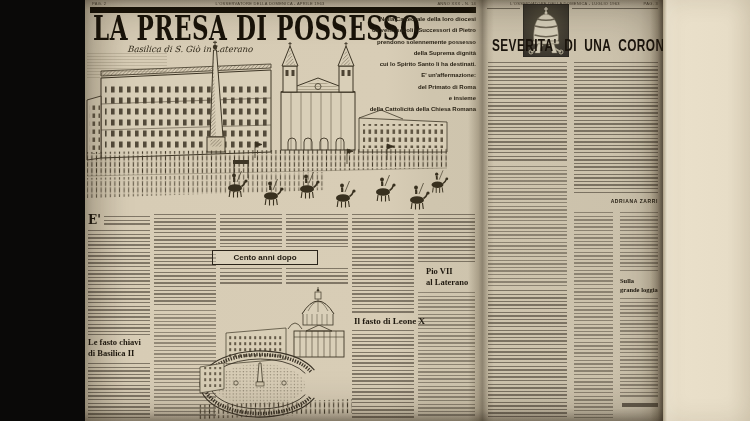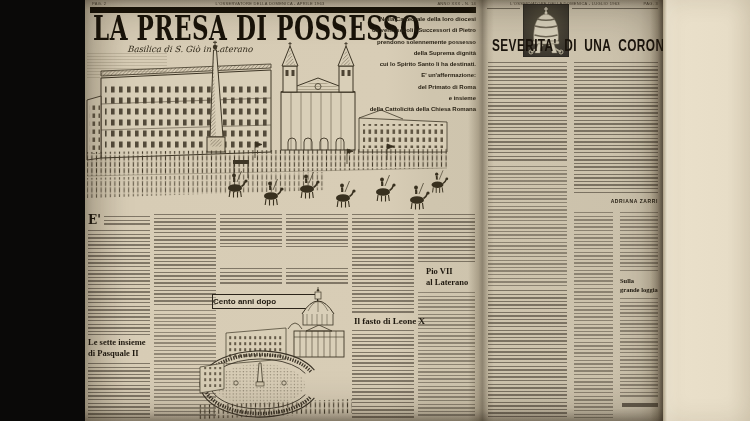--- a/index.html
+++ b/index.html
@@ -28,21 +28,21 @@
     letter-spacing:.5px;color:#191309;white-space:nowrap;transform:scale(1,1.42);transform-origin:left top;}
   .headline-r{font-weight:bold;font-size:12.5px;line-height:13px;word-spacing:4px;letter-spacing:.4px;
     color:#1a140c;white-space:nowrap;transform:scale(.95,1.32);transform-origin:left top;}
   .script{font-family:"DejaVu Serif",serif;font-style:italic;font-size:8.5px;color:#2e2718;
     transform:skewX(-6deg);white-space:nowrap;}
   .intro{width:124px;text-align:right;font-weight:bold;font-size:6px;line-height:11.3px;color:#2922166;}
   .intro div{color:#2a2316;}
   .g{background-image:repeating-linear-gradient(180deg, rgba(42,34,24,.50) 0 1.35px, rgba(0,0,0,0) 1.35px 3.6px);}
   .g2{background-image:repeating-linear-gradient(180deg, rgba(42,34,24,.40) 0 1.35px, rgba(0,0,0,0) 1.35px 3.6px);}
   .h-bold{font-weight:bold;color:#201a10;font-family:Liberation Serif, serif;}
-  .boxhead{border:1px solid #2b241a;font-weight:bold;font-size:8px;line-height:13px;color:#201a10;background:rgba(226,217,198,.4);margin-top:44px;}
+  .boxhead{border:1px solid #2b241a;text-align:center;font-weight:bold;font-size:8px;line-height:13px;color:#201a10;background:rgba(226,217,198,.4);}
   .dropcap{font-family:"DejaVu Serif",serif;font-weight:bold;font-size:12px;color:#201a10;}
   .sig{font-weight:bold;font-size:5px;letter-spacing:.6px;color:#241d12;text-align:right;}
   .sigbar{background:rgba(38,31,21,.62);}
   .rule{background:rgba(40,32,22,.55);}
 </style>
 </head>
 <body>
 
 <div class="stage">
 
@@ -151,22 +151,22 @@
     <use href="#hm" transform="translate(248,150)"></use>
     <use href="#hm" transform="translate(288,144)"></use>
     <use href="#hm" transform="translate(322,152)"></use>
     <use href="#hm" transform="translate(344,138) scale(.85)"></use>
   </svg>
 
   <div class="abs dropcap" style="left:88px;top:213px;">E'</div>
   <div class="abs g" style="left:104px;top:216px;width:46px;height:11px;"></div>
   <div class="abs g" style="left:88px;top:230px;width:62px;height:105px;"></div>
   <div class="abs h-bold" style="left:88px;top:337px;width:62px;font-size:8.5px;line-height:11px;">
-    <div>Le sette insieme</div>
-    <div>di Pasquale II</div>
+    <div>Le fasto chiavi</div>
+    <div>di Basilica II</div>
   </div>
   <div class="abs g" style="left:88px;top:363px;width:62px;height:55px;"></div>
 
   <div class="abs g" style="left:154px;top:214px;width:62px;height:92px;"></div>
   <div class="abs g2" style="left:154px;top:310px;width:62px;height:108px;"></div>
 
   <div class="abs g" style="left:220px;top:214px;width:62px;height:33px;"></div>
   <div class="abs g" style="left:286px;top:214px;width:62px;height:33px;"></div>
   <div class="abs boxhead" style="left:212px;top:250px;width:104px;height:13px;">Cento anni dopo</div>
   <div class="abs g" style="left:220px;top:268px;width:62px;height:16px;"></div>

